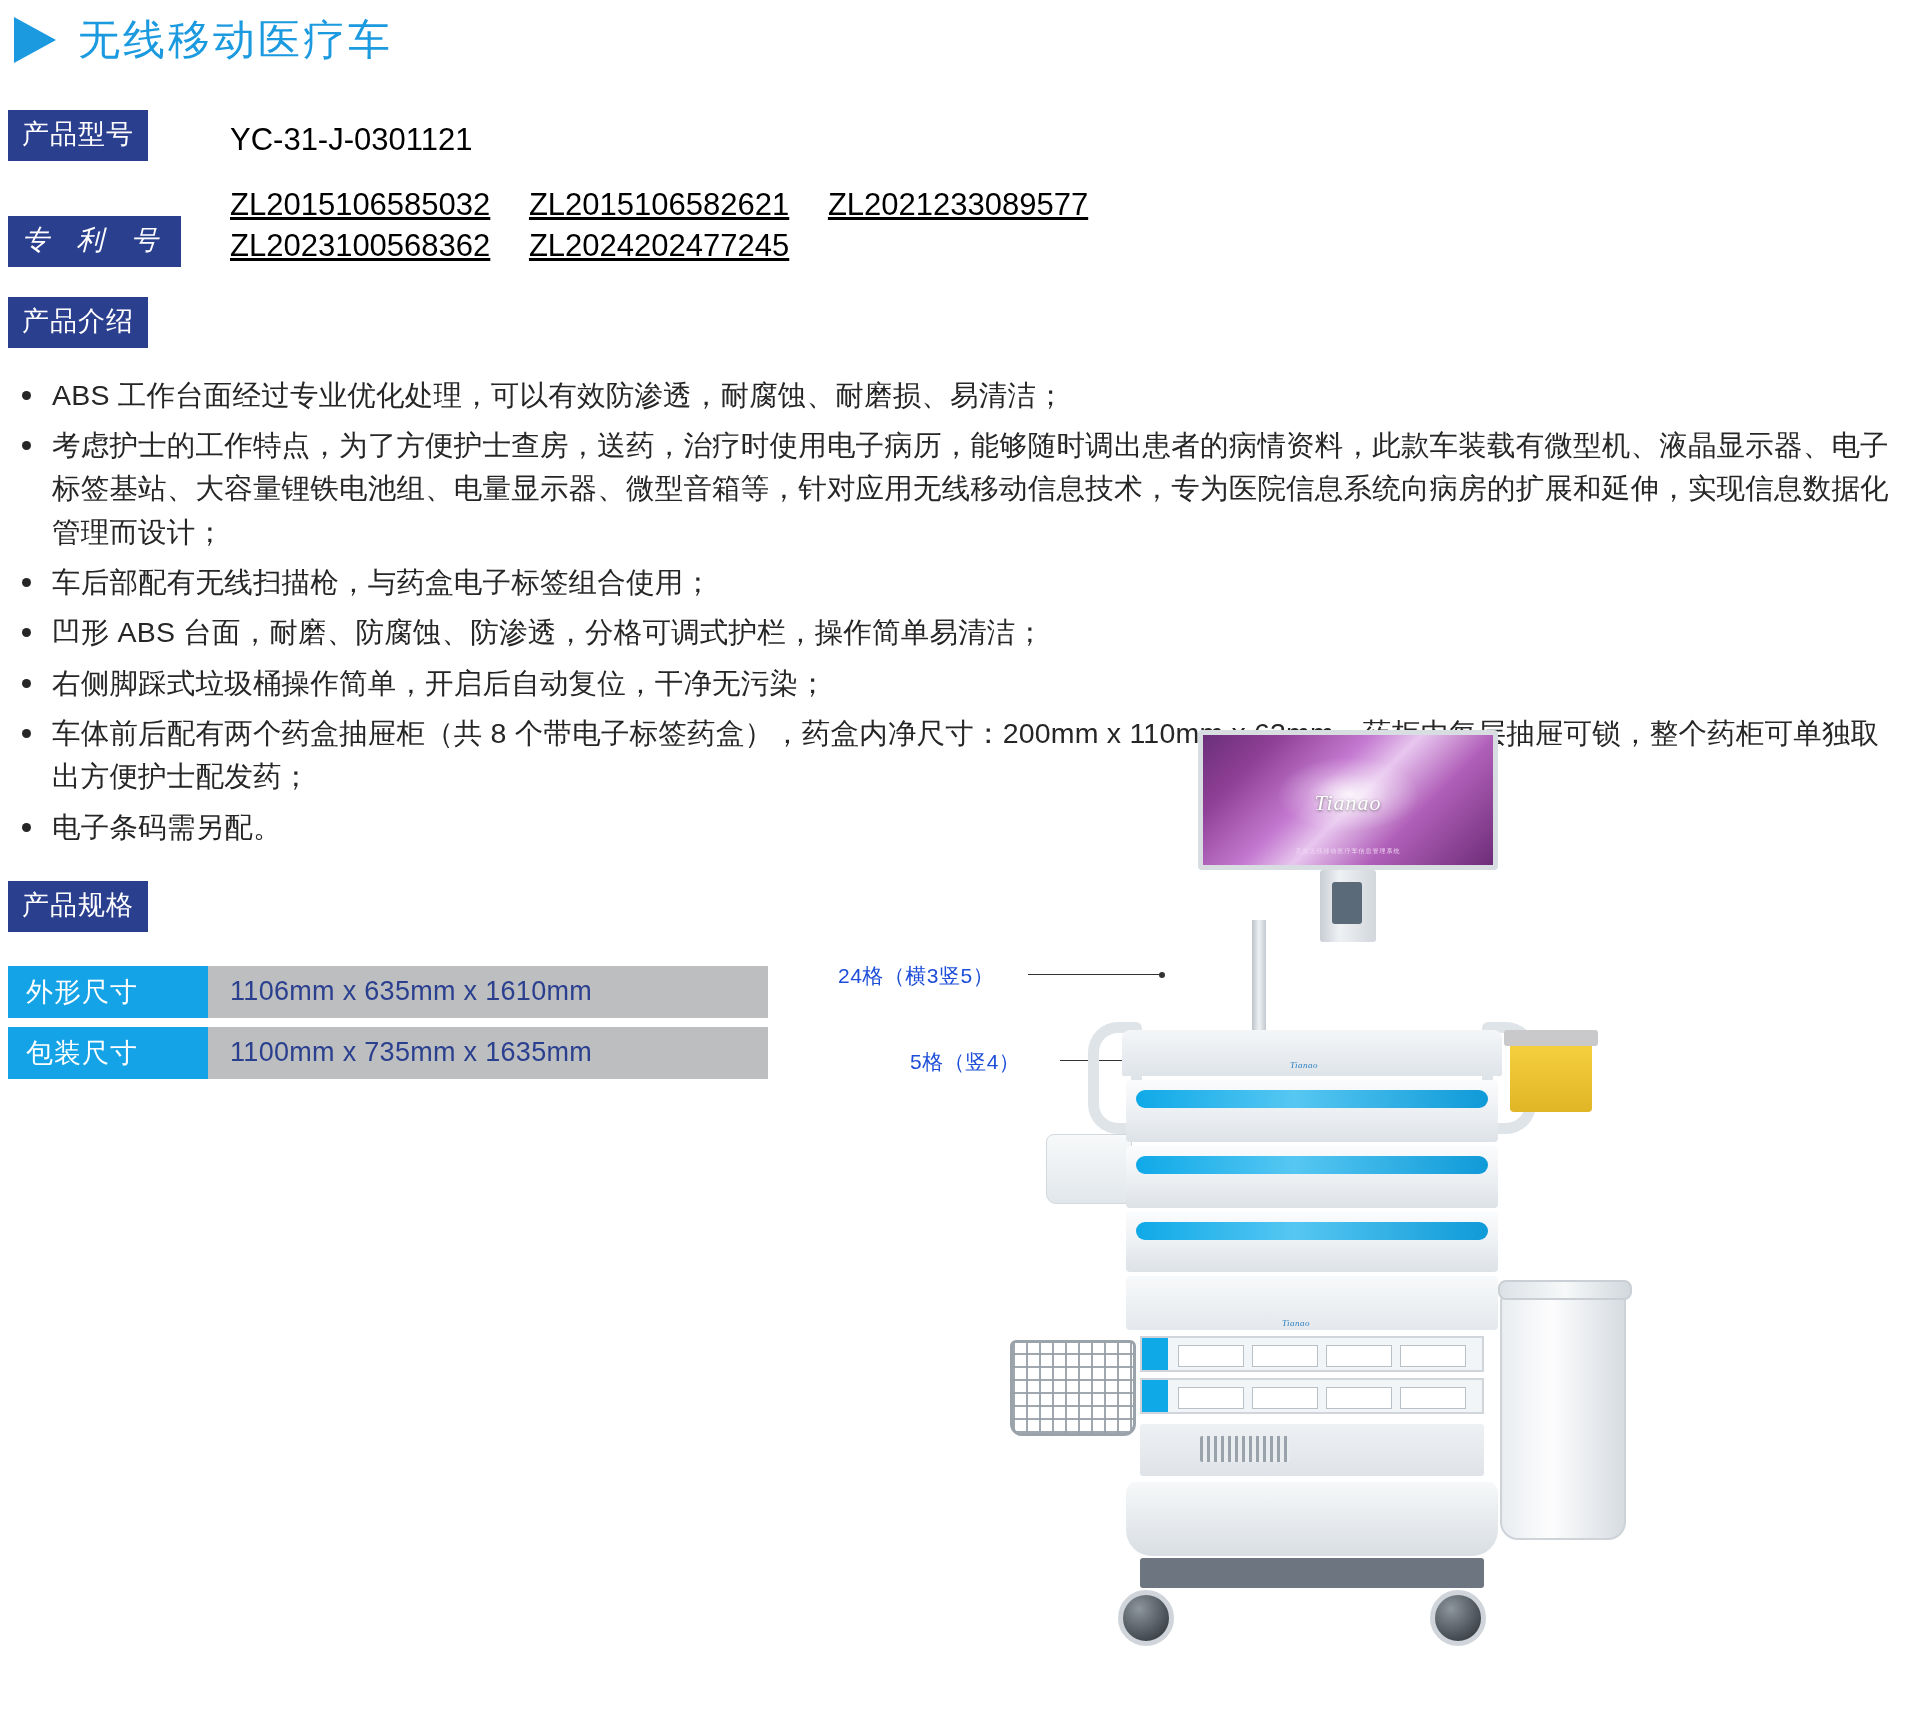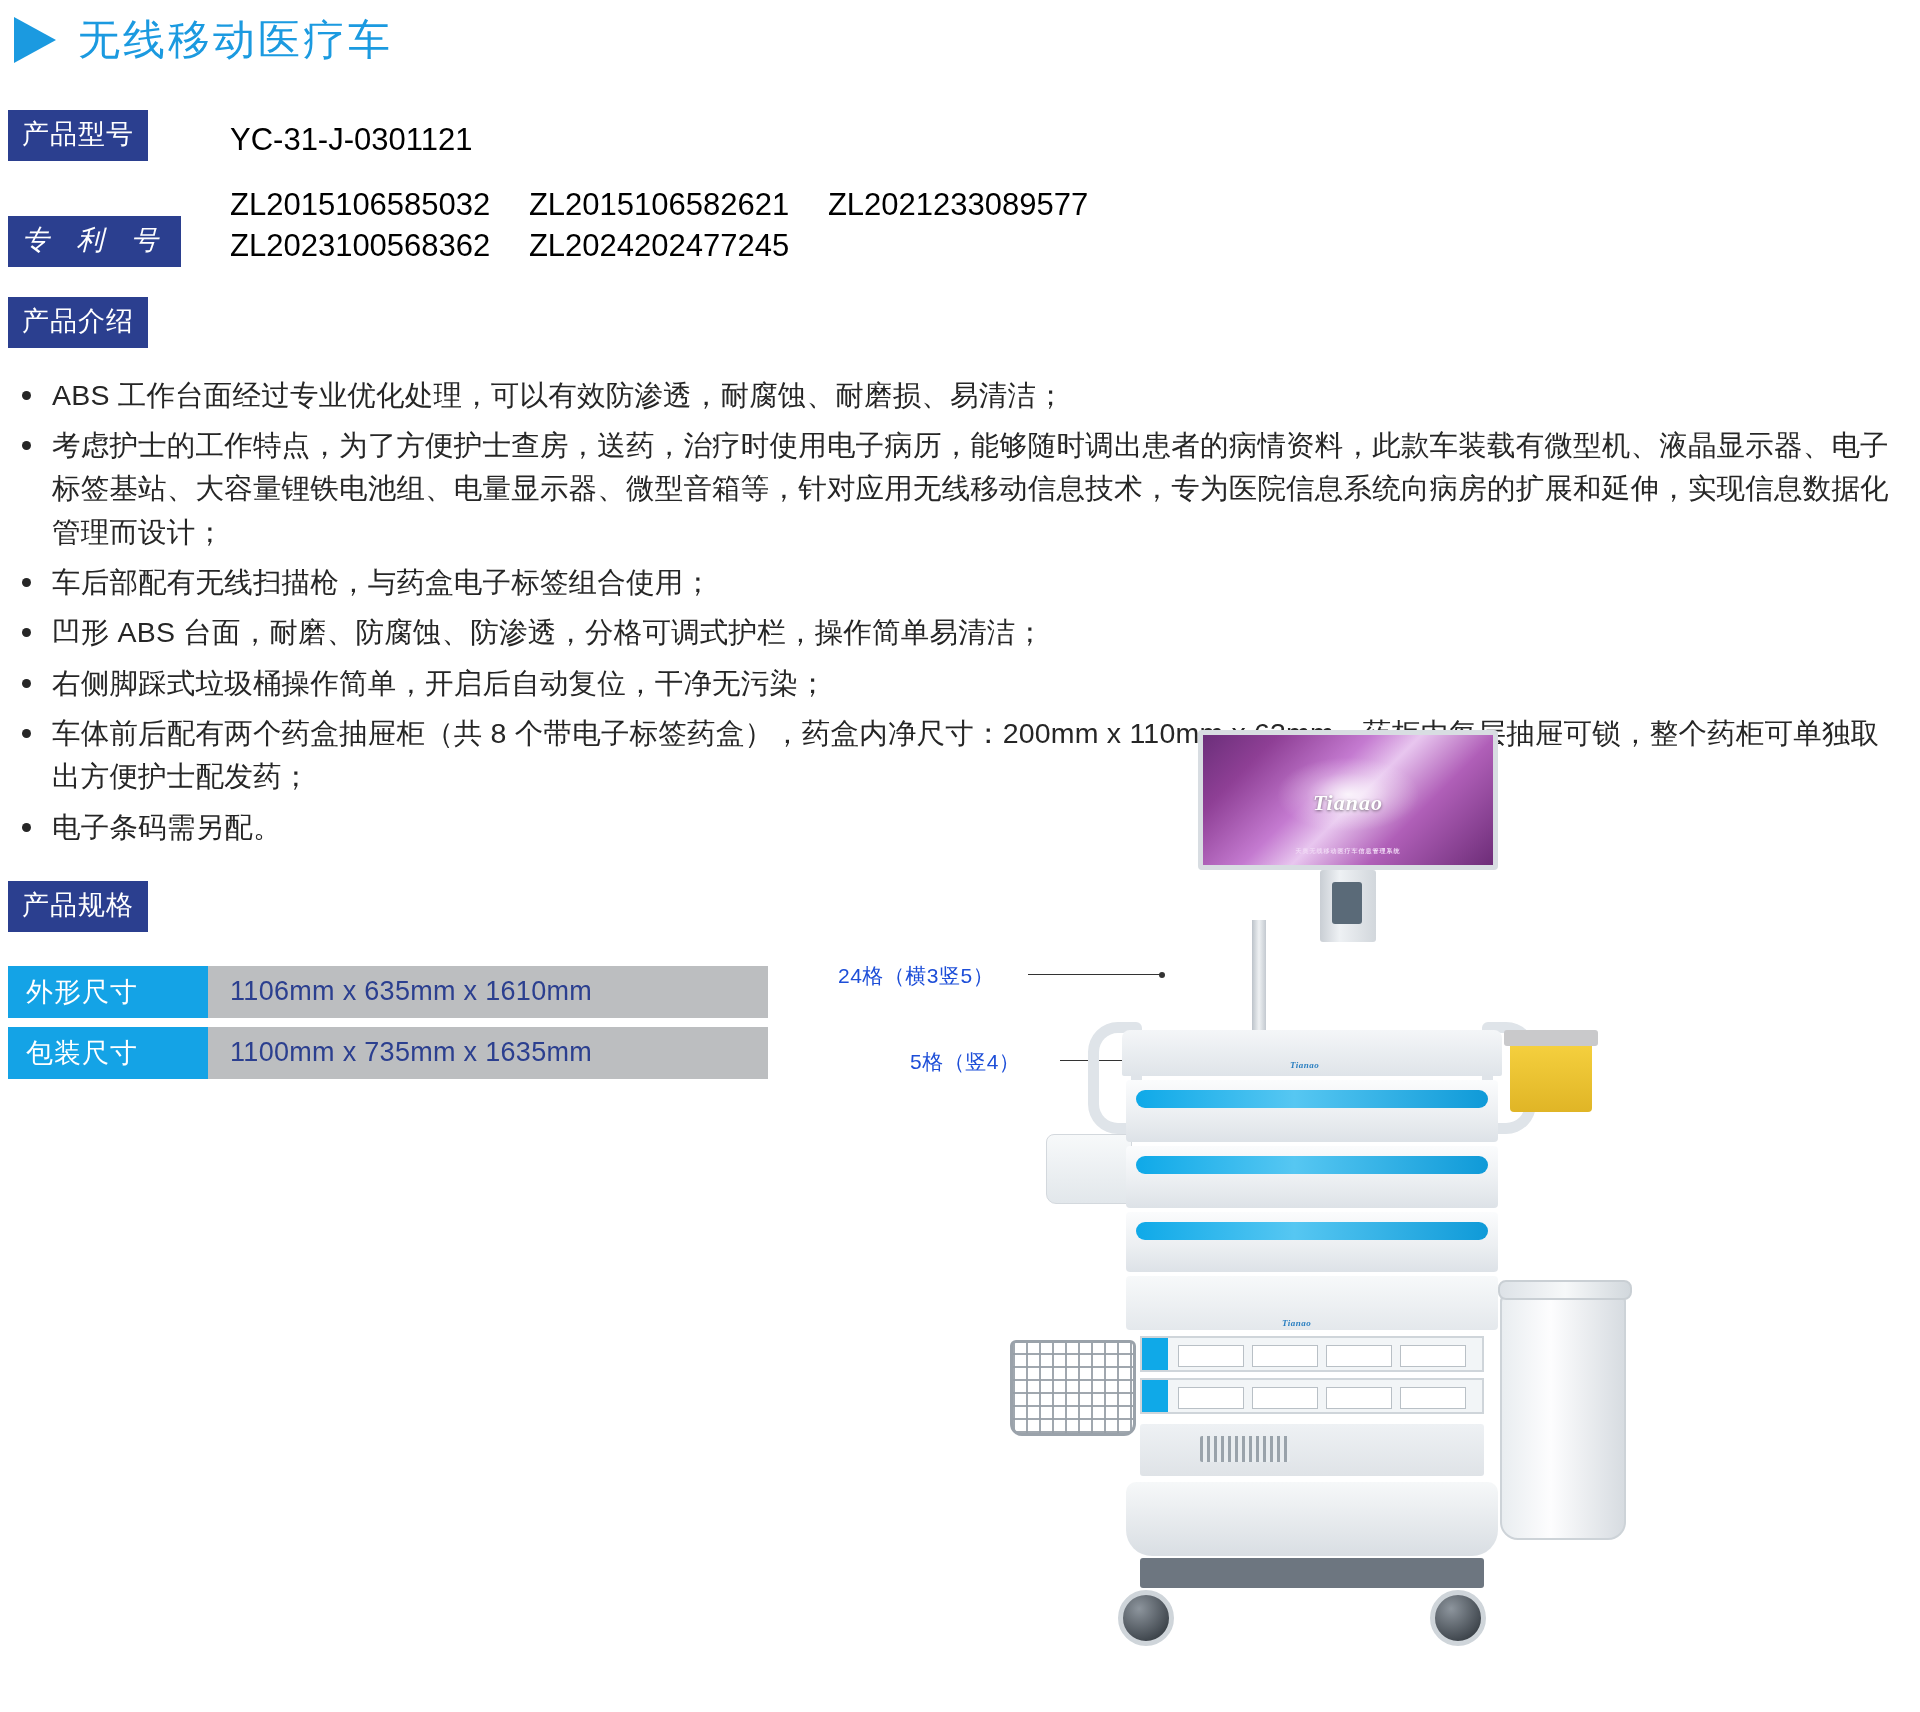--- a/index.html
+++ b/index.html
@@ -62,21 +62,21 @@
   .info-row.model { margin-top: 44px; }
   .info-row.patent { margin-top: 22px; }
   .chip-col { width: 170px; flex: none; }
   .info-values {
     color: #000000;
     font-size: 31px;
     line-height: 1.32;
     padding-top: 2px;
   }
   .patent-line { white-space: nowrap; }
-  .patent-line span { margin-right: 30px; }
+  .patent-line span { margin-right: 30px; text-decoration: underline; }
 
   
   .section-chip-wrap { margin: 30px 0 0 8px; }
 
   
   ul.bullets {
     list-style: none;
     margin: 26px 0 0 0;
     padding: 0 0 0 14px;
     width: 1905px;
@@ -161,21 +161,21 @@
     position: absolute;
     right: -1px; top: -2.5px;
     width: 6px; height: 6px;
     border-radius: 50%;
     background: #333333;
   }
   .leader-1 { left: 198px; top: 134px; width: 136px; }
   .leader-2 { left: 230px; top: 220px; width: 104px; }
 
   
-  .cart { position: absolute; left: 160px; top: -110px; width: 640px; height: 960px; font-weight: bold; }
+  .cart { position: absolute; left: 160px; top: -110px; width: 640px; height: 960px; }
   .monitor {
     position: absolute; left: 208px; top: 0;
     width: 300px; height: 140px;
     background: linear-gradient(135deg,#6b2f7a 0%,#8e3f95 18%,#c47ad0 40%,#e8c6ef 52%,#b05fb8 70%,#6d2d78 100%);
     border: 5px solid #d8dde2;
     border-radius: 4px;
     overflow: hidden;
   }
   .monitor-glow {
     position: absolute; left: 26%; top: 18%;

